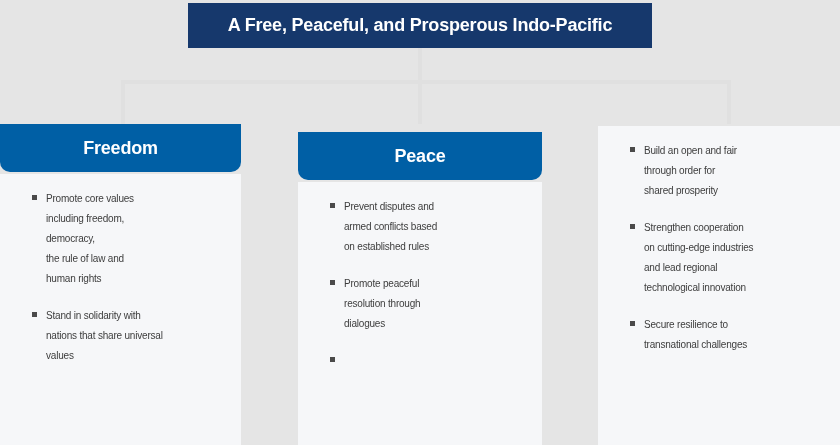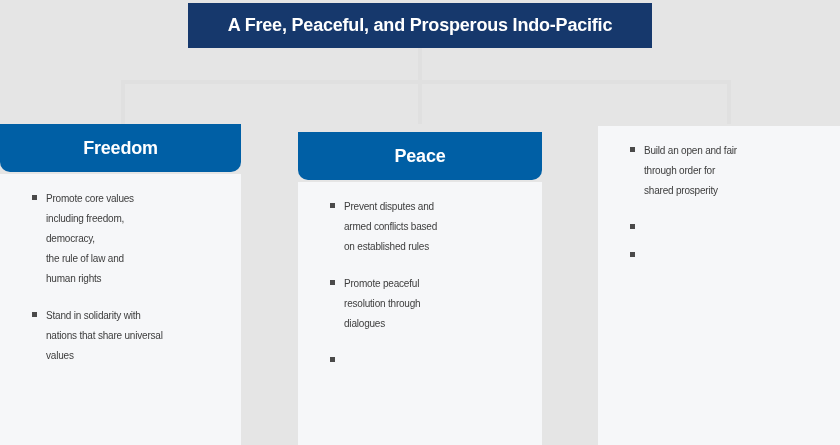--- a/index.html
+++ b/index.html
@@ -121,20 +121,26 @@
   <div class="column col-3">
     <div class="col-body">
       <div class="item">
         <span class="bullet"></span>
         <span class="item-text">Build an open and fair
 through order for
 shared prosperity</span>
       </div>
       <div class="item">
         <span class="bullet"></span>
+        <span class="item-text">Strengthen cooperation
+on cutting-edge industries
+and lead regional
+technological innovation</span>
       </div>
       <div class="item">
         <span class="bullet"></span>
+        <span class="item-text">Secure resilience to
+transnational challenges</span>
       </div>
     </div>
   </div>
 
 </div>
 
 </body></html>

